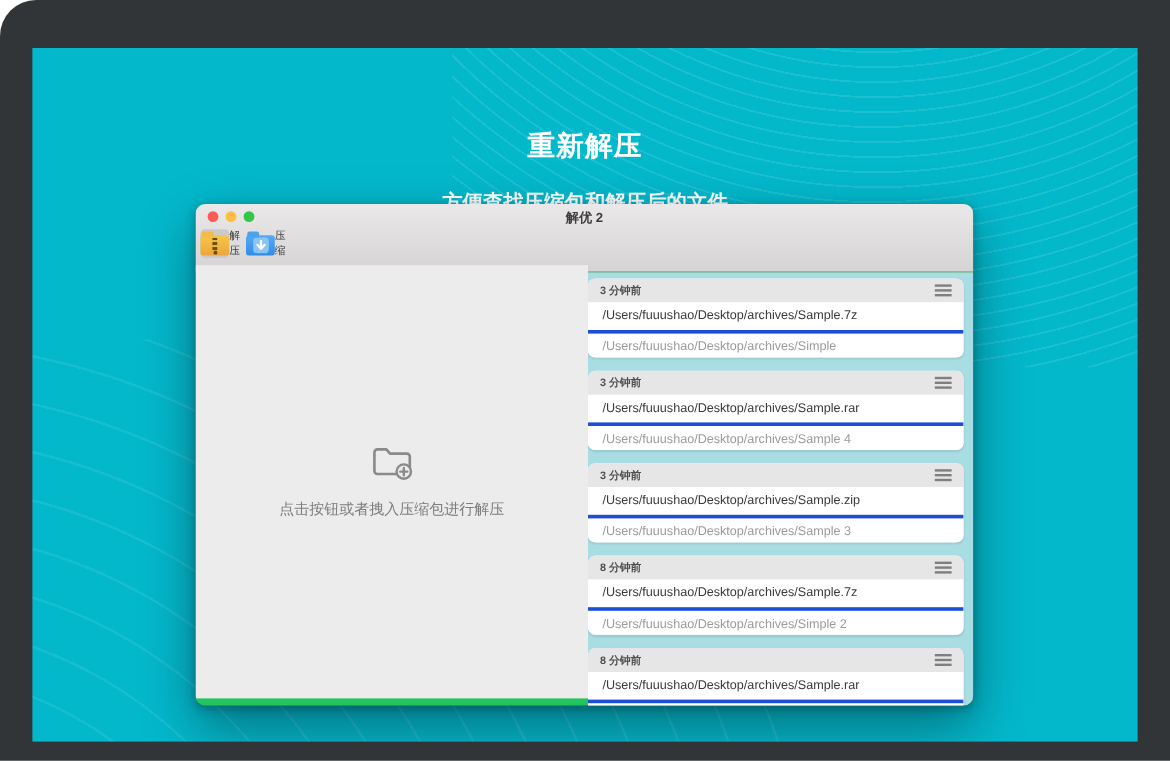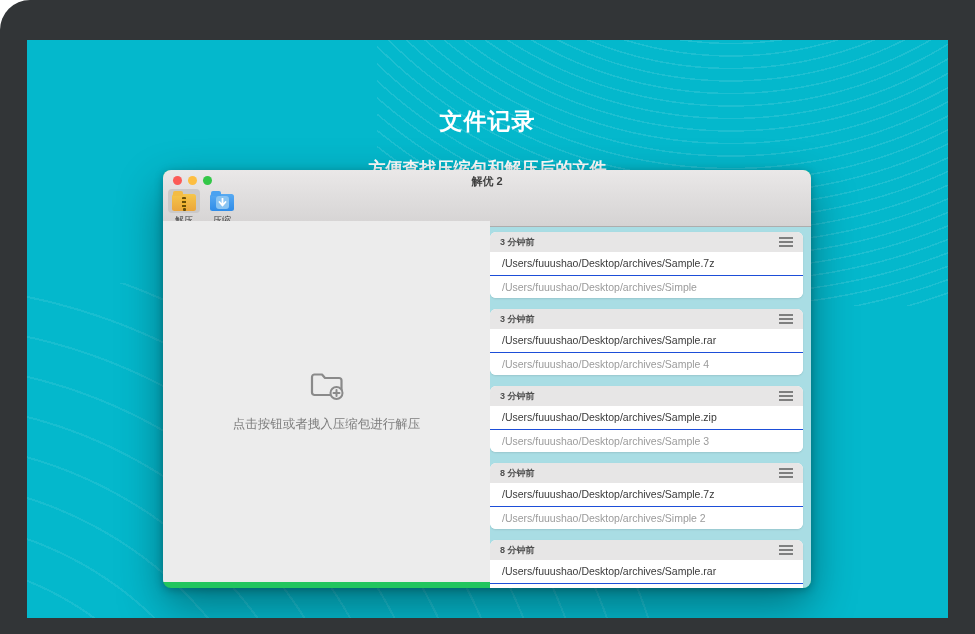--- a/index.html
+++ b/index.html
@@ -37,21 +37,21 @@
     background:linear-gradient(#eae8e8,#d5d3d3); border-bottom:1px solid #adadad; }
   .traffic { position:absolute; left:10px; top:6px; display:flex; gap:6px; }
   .tl { width:9px; height:9px; border-radius:50%; display:inline-block; }
   .tl.red    { background:#fc5b57; }
   .tl.yellow { background:#fdbe41; }
   .tl.green  { background:#33c748; }
   .win-title { position:absolute; top:4px; left:0; width:100%; text-align:center;
     font-size:11px; color:#3e3e3e; font-weight:600; }
 
   .toolbar { position:absolute; left:4px; top:19px; display:flex; gap:4px; }
-  .tool { display:flex; flex-direction:column; align-items:center; width:34px; cursor:default; }
+  .tool { display:flex; flex-direction:row; align-items:center; width:34px; cursor:default; }
   .icon-wrap { width:32px; height:24px; display:flex; align-items:center;
     justify-content:center; border-radius:4px; }
   .tool.selected .icon-wrap { background:#cbc9c9; }
   .tool-label { font-size:9px; color:#3d3d3d; margin-top:1px; }
 
   .folder-icon { position:relative; width:24px; height:17px; border-radius:2.5px;
     margin-top:3px; display:flex; align-items:center; justify-content:center; }
   .folder-icon::before { content:""; position:absolute; top:-3px; left:1px;
     width:10px; height:5px; border-radius:2px 2px 0 0; }
   .yellow-folder { background:linear-gradient(#f6c64a,#eba63c); }
@@ -75,39 +75,39 @@
   .card { border-radius:6px; overflow:hidden; margin-bottom:11px; background:#ffffff;
     box-shadow:0 1px 2px rgba(0,0,0,0.10); }
   .card-head { height:20px; background:#e7e6e6; display:flex; align-items:center;
     justify-content:space-between; padding:0 10px; }
   .card-time { font-size:9px; color:#4f4f4f; font-weight:600; }
   .hamburger { display:flex; flex-direction:column; gap:2.5px; cursor:pointer; }
   .hamburger i { display:block; width:14px; height:1.5px; background:#7f7f7f; }
   .card-row { height:23px; line-height:23px; padding-left:12px; font-size:10.5px;
     white-space:nowrap; overflow:hidden; background:#fff; }
   .card-row.primary { color:#3a3a3a; }
-  .card-row.secondary { color:#9b9b9b; border-top:1px solid #1d4ed8; }
+  .card-row.secondary { color:#9b9b9b; border-top:3px solid #1d4ed8; }
 
   
   .ctx-menu { position:absolute; left:771px; top:277px; min-width:105px; z-index:10;
     background:rgba(178,231,237,0.96); border-radius:5px; padding:5px 0;
     box-shadow:0 6px 18px rgba(0,0,0,0.28), 0 1px 3px rgba(0,0,0,0.2); }
   .menu-item { font-size:11px; font-weight:600; color:#173644; padding:2.5px 12px;
     white-space:nowrap; cursor:pointer; }
   .menu-sep { height:1px; background:rgba(255,255,255,0.75); margin:3px 0; }
 </style>
 </head>
 <body>
 
 <div class="frame">
   <div class="stage">
     <div class="arcs arcs-tr"></div>
     <div class="arcs arcs-bl"></div>
 
-    <div class="hero-title">文件记录</div>
+    <div class="hero-title">重新解压</div>
     <div class="hero-sub">方便查找压缩包和解压后的文件</div>
 
     <div class="window">
       <div class="chrome">
         <div class="traffic">
           <span class="tl red"></span>
           <span class="tl yellow"></span>
           <span class="tl green"></span>
         </div>
         <div class="win-title">解优 2</div>

